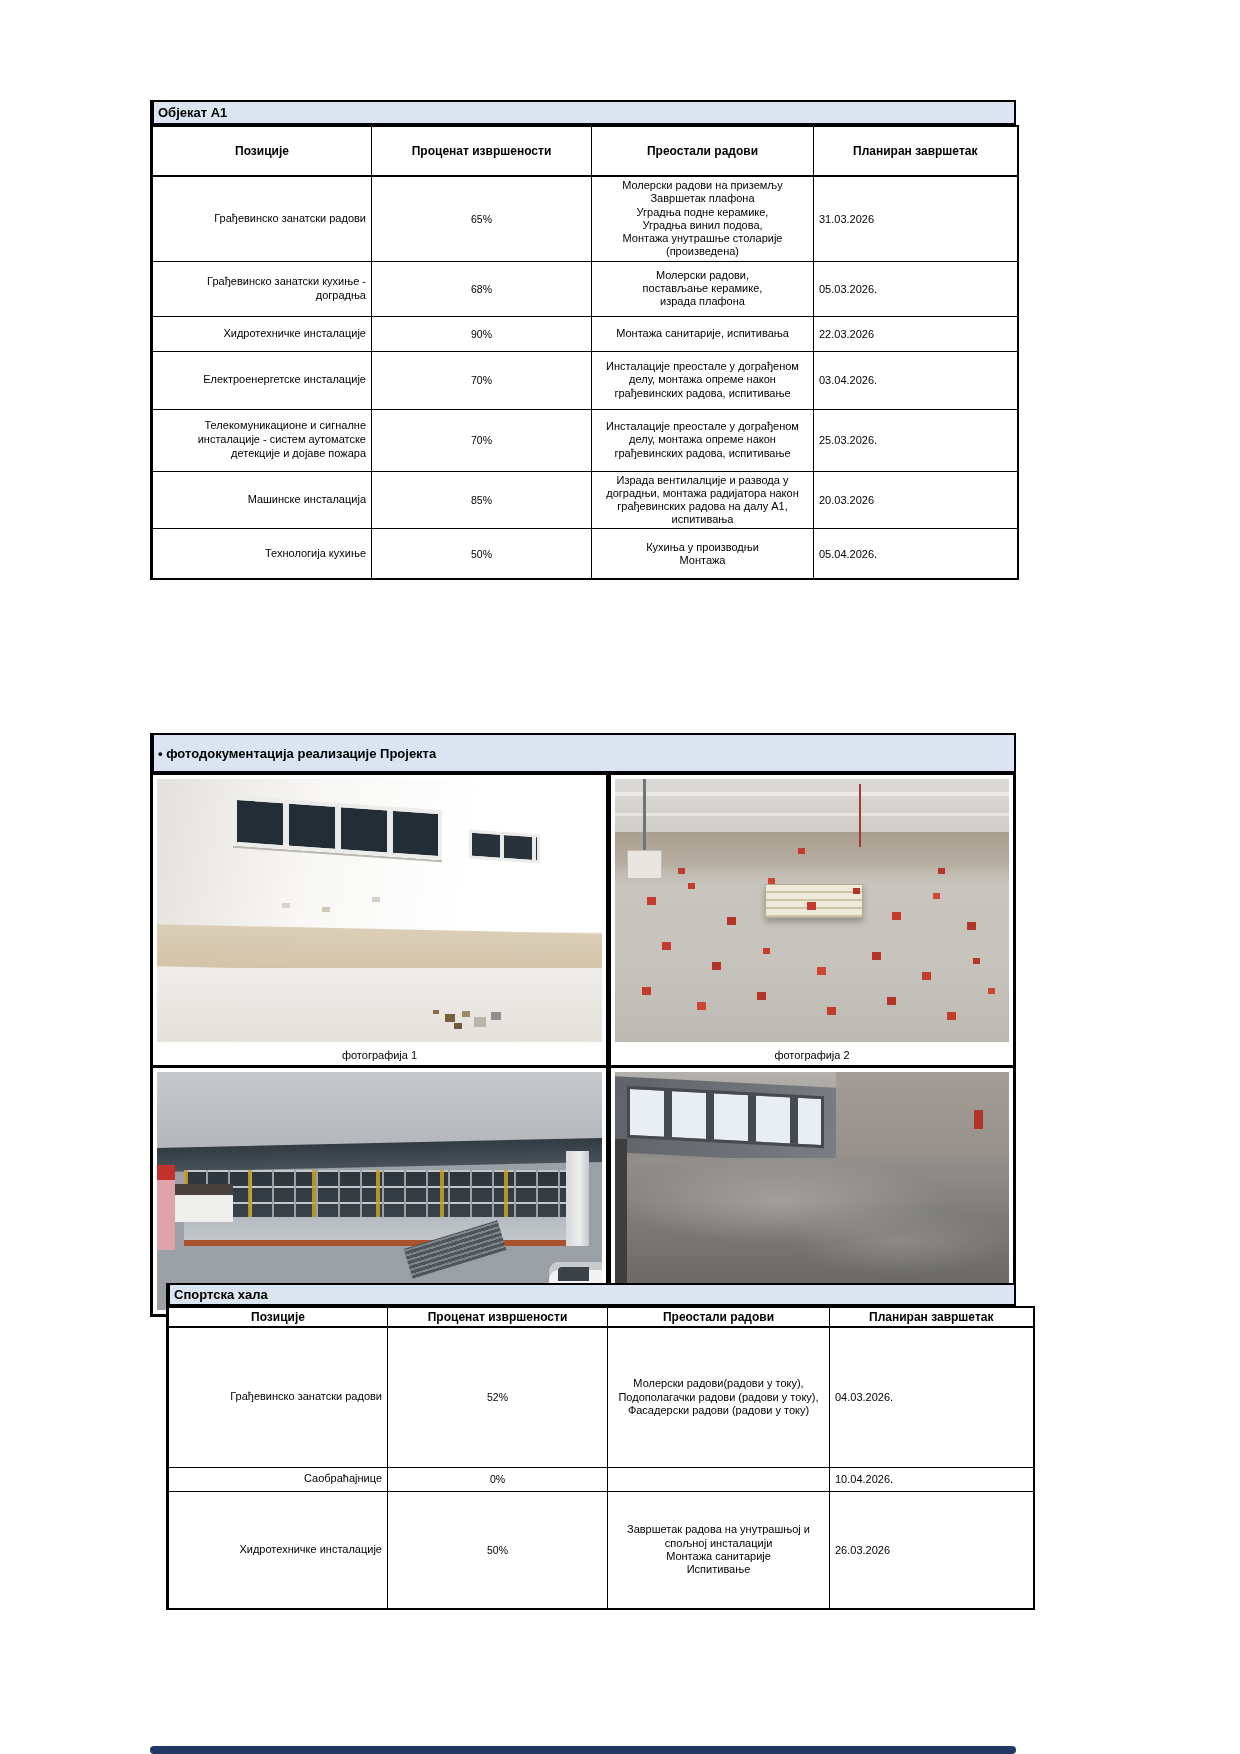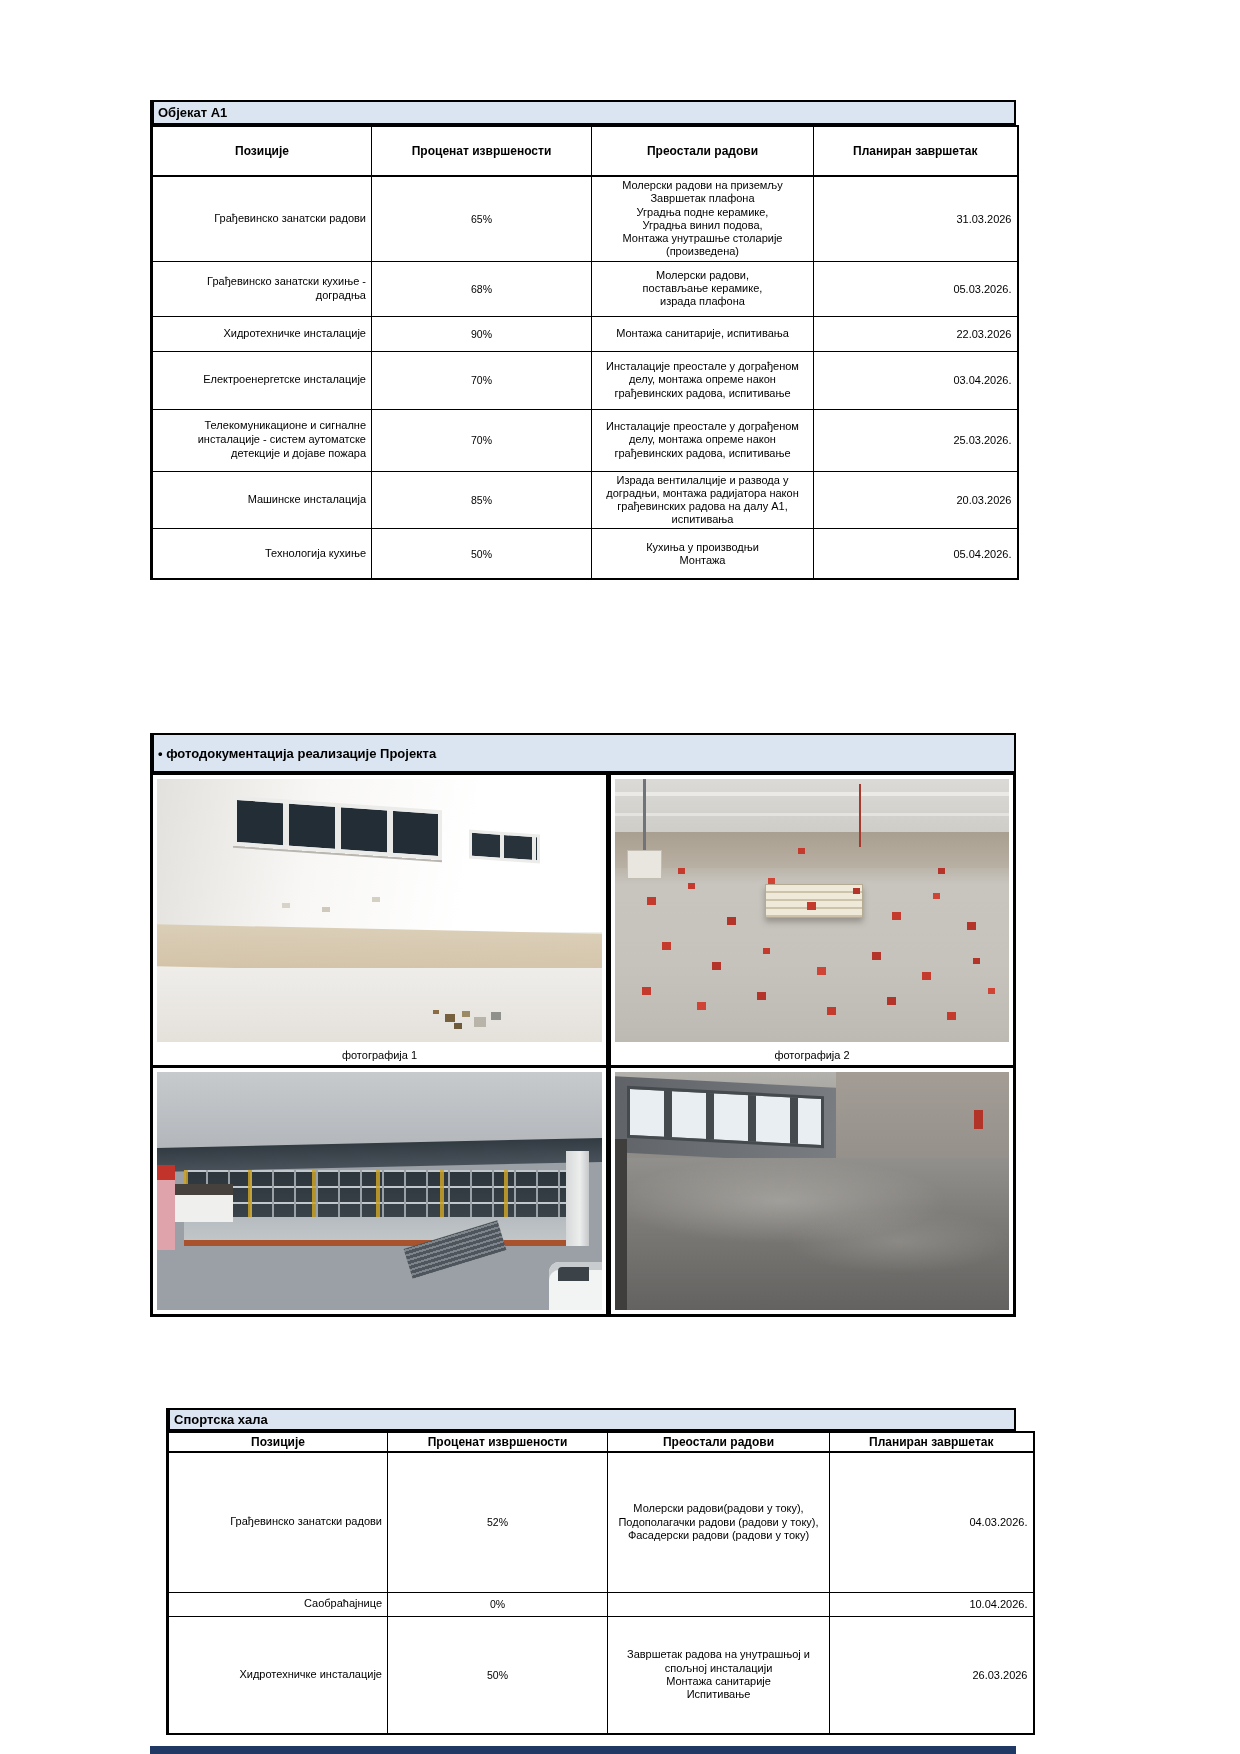--- a/index.html
+++ b/index.html
@@ -1,21 +1,21 @@
 <!DOCTYPE html>
 <html><head>
 <meta charset="utf-8">
 <style>
   * { box-sizing: border-box; }
   html,body { margin:0; padding:0; background:#ffffff; }
   .page {
     position:relative; width:1240px; height:1754px; background:#fff;
     font-family:"Liberation Sans", sans-serif; color:#000; overflow:hidden;
   }
-  .abs { position:absolute; }
+  .abs { position:absolute;border-radius:22px; }
 
   
   .section-bar {
     background:#dbe5f1;
     border:2px solid #000; border-left-width:4px;
     font-weight:bold; font-size:13px;
     padding:3px 4px;
     display:flex; align-items:center;
   }
 
@@ -34,21 +34,21 @@
   }
   table.report thead th {
     font-weight:bold; font-size:12px; text-align:center;
     border-bottom:2px solid #000; background:#fff;
   }
   #a1-table thead th { height:50px; }
   #sh-table thead th { height:20px; padding:1px 4px; }
   td.pos  { text-align:right; font-size:11px; white-space:pre-line; line-height:1.25; }
   td.pct  { text-align:center; font-size:10.5px; }
   td.rem  { text-align:center; white-space:pre-line; line-height:1.2; }
-  td.date { text-align:right; }
+  td.date { text-align:left; }
 
   
   #a1-body tr:nth-child(1) { height:85px; }
   #a1-body tr:nth-child(2) { height:55px; }
   #a1-body tr:nth-child(3) { height:35px; }
   #a1-body tr:nth-child(4) { height:58px; }
   #a1-body tr:nth-child(5) { height:62px; }
   #a1-body tr:nth-child(6) { height:55px; }
   #a1-body tr:nth-child(7) { height:50px; }
   #a1-body tr:nth-child(7) td.rem { line-height:1.12; padding-top:0; padding-bottom:0; }
@@ -309,21 +309,21 @@
           <div class="wins"></div>
           <div class="rwall"></div>
           <div class="ext"></div>
           <div class="floor"></div>
           <div class="strip"></div>
         </div>
       </div>
     </div>
   </div>
 
-  <div class="abs" style="left:150px; top:1408px; width:866px;padding-left:16px;">
+  <div class="abs" style="left:150px; top:1283px; width:866px;padding-left:16px;">
     <div class="section-bar" style="padding:2px 4px; font-size:13px;">Спортска хала</div>
     <table class="report" id="sh-table">
       <colgroup>
           <col class="c1">
           <col class="c2">
           <col class="c3">
           <col class="c4">
         </colgroup>
       <thead>
         <tr>

